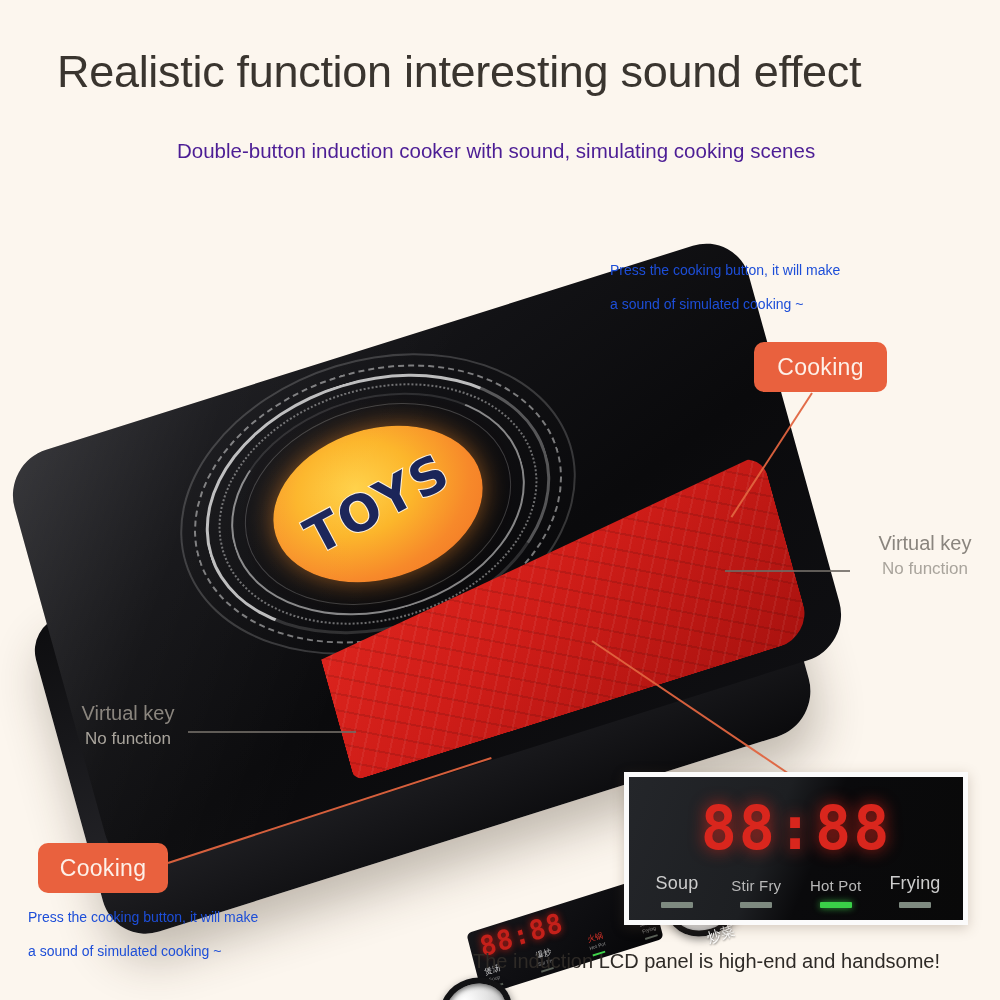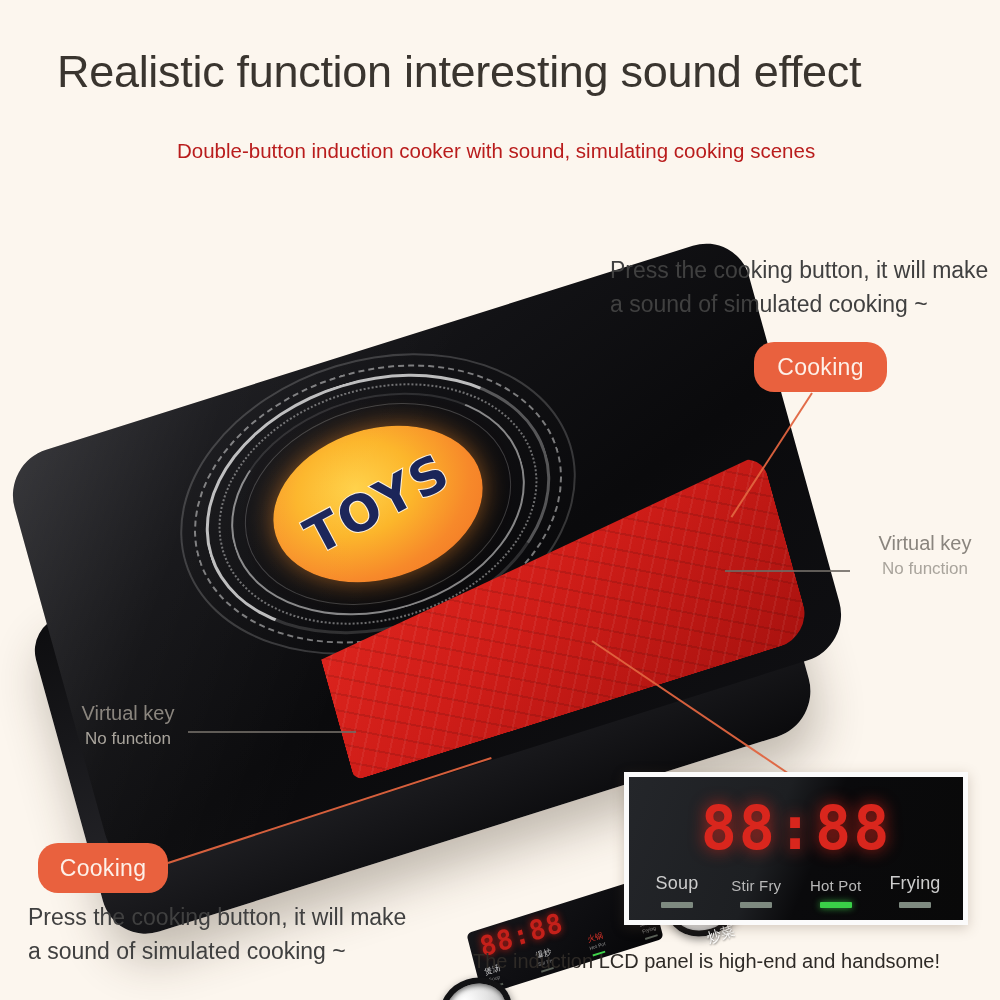--- a/index.html
+++ b/index.html
@@ -12,44 +12,44 @@
   #stage { position:relative; width:1000px; height:1000px; background:#fcf6ee; }
 
   
   .headline {
     position:absolute; left:57px; top:46px; width:900px;
     font-size:45px; font-weight:400; color:#3a352f;
     letter-spacing:-0.3px; white-space:nowrap;
   }
   .subhead {
     position:absolute; left:177px; top:136px; width:660px;
-    font-size:20.5px; line-height:29px; color:#b91c1c;
-  }
-
-  
-  .ann { position:absolute; color:#404040; font-size:23px; line-height:34px; }
+    font-size:20.5px; line-height:29px; color:#4c1d95;
+  }
+
+  
+  .ann { position:absolute; color:#1d4ed8; font-size:14px; line-height:34px; }
   .ann-tr { left:610px; top:253px; width:390px; }
   .ann-bl { left:28px; top:900px; width:430px; }
   .cap-lcd { position:absolute; left:473px; top:950px; font-size:20px; color:#2e2a26; white-space:nowrap; }
 
   .vkey { position:absolute; text-align:center; color:#8d8880; }
   .vkey .t1 { font-size:20px; color:#8a857e; line-height:26px; }
   .vkey .t2 { font-size:17px; color:#a9a49c; line-height:26px; }
   .vkey-r { left:845px; top:530px; width:160px; }
   .vkey-l { left:48px; top:700px; width:160px; }
 
   
   .glead { position:absolute; height:2px; background:#6f6a64; opacity:.85; }
   .glead-r { left:725px; top:570px; width:125px; }
   .glead-l { left:188px; top:731px; width:168px; }
 
   
   .badge {
     position:absolute; background:#e9613e; color:#fdf0e8;
-    border-radius:20px; font-size:23px; letter-spacing:.3px;
+    border-radius:10px; font-size:23px; letter-spacing:.3px;
     display:flex; align-items:center; justify-content:center;
   }
   .badge-tr { left:754px; top:342px; width:133px; height:50px; }
   .badge-bl { left:38px; top:843px; width:130px; height:50px; }
 
   
   .olead { position:absolute; background:#e0643f; height:2px; transform-origin:0 50%; opacity:.95; }
 
   
   #cooker { position:absolute; left:18px; top:310px; width:810px; height:580px; }

